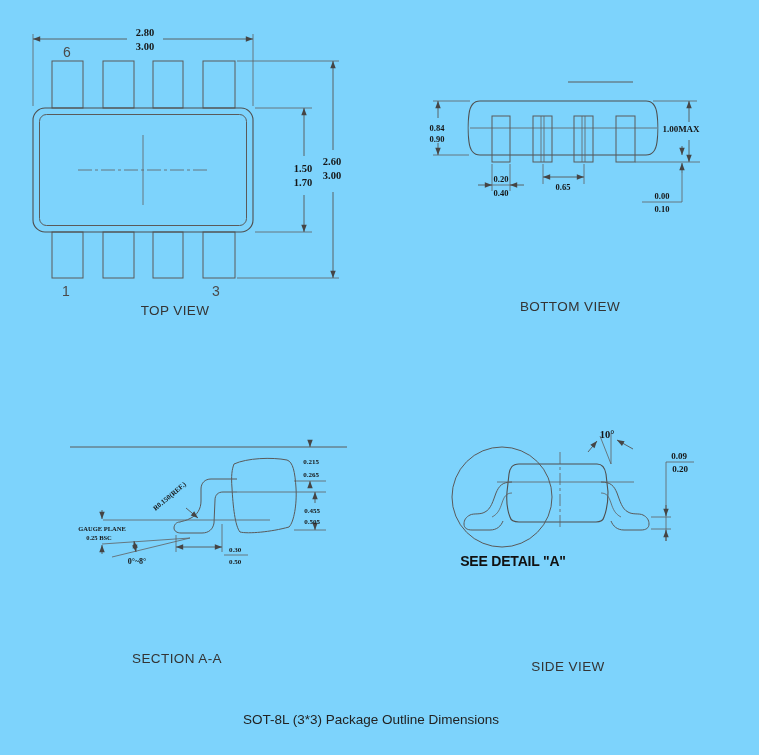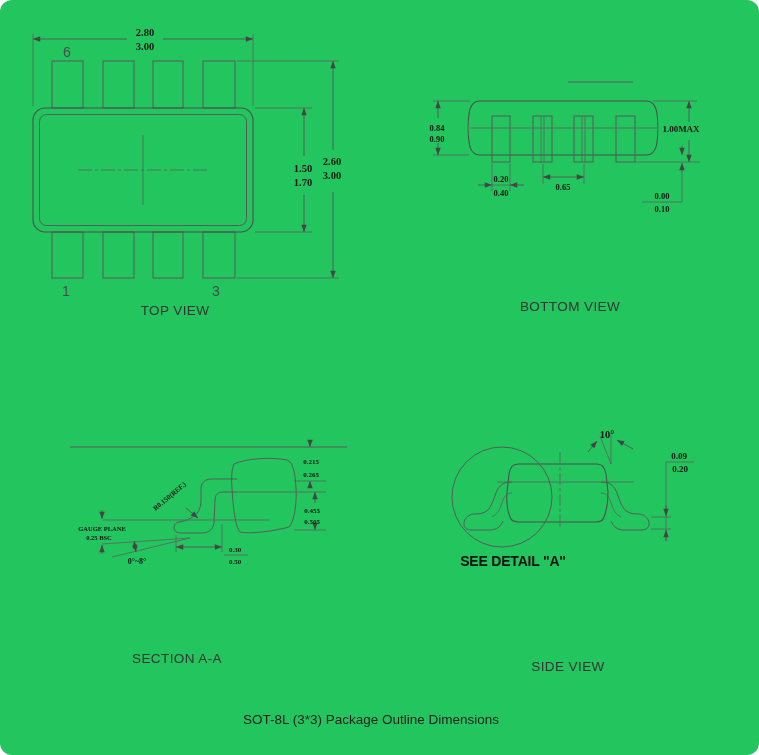--- a/index.html
+++ b/index.html
@@ -1,16 +1,16 @@
 <!DOCTYPE html>
 <html><head>
 <meta charset="utf-8">
 <style>
   html,body{margin:0;padding:0;background:#ffffff;}
-  .page{position:relative;width:759px;height:755px;background:#22c55e;overflow:hidden;border-radius:12px;}
+  .page{position:relative;width:759px;height:755px;background:#7dd3fc;overflow:hidden;}
   svg{position:absolute;left:0;top:0;}
   text{fill:#161616;}
   .geo{stroke:#4f4f4f;stroke-width:1.1;fill:none;}
   .geo2{stroke:#5a5a5a;stroke-width:1;fill:none;}
   .thin{stroke:#5f5f5f;stroke-width:0.8;fill:none;}
   .dimline{stroke:#555555;stroke-width:0.9;fill:none;}
   .dimtxt{font-family:"Liberation Serif",serif;font-weight:bold;}
   .d10{font-size:10.5px;}
   .d9{font-size:9px;}
   .d85{font-size:8.5px;}

